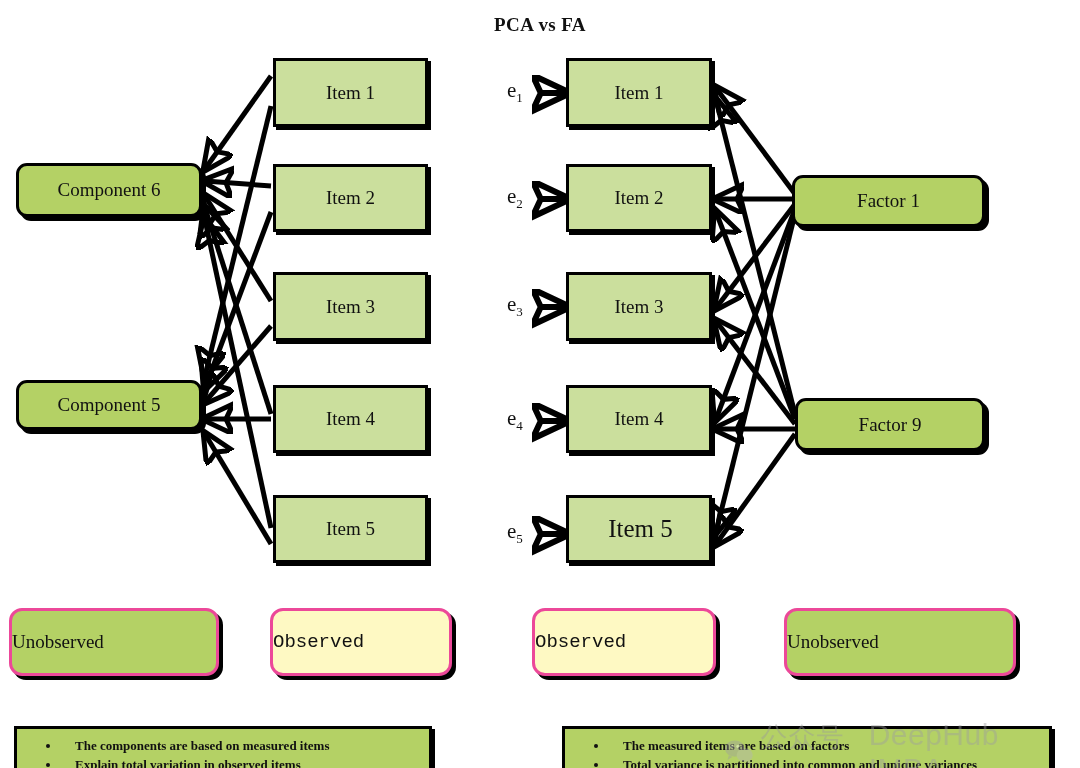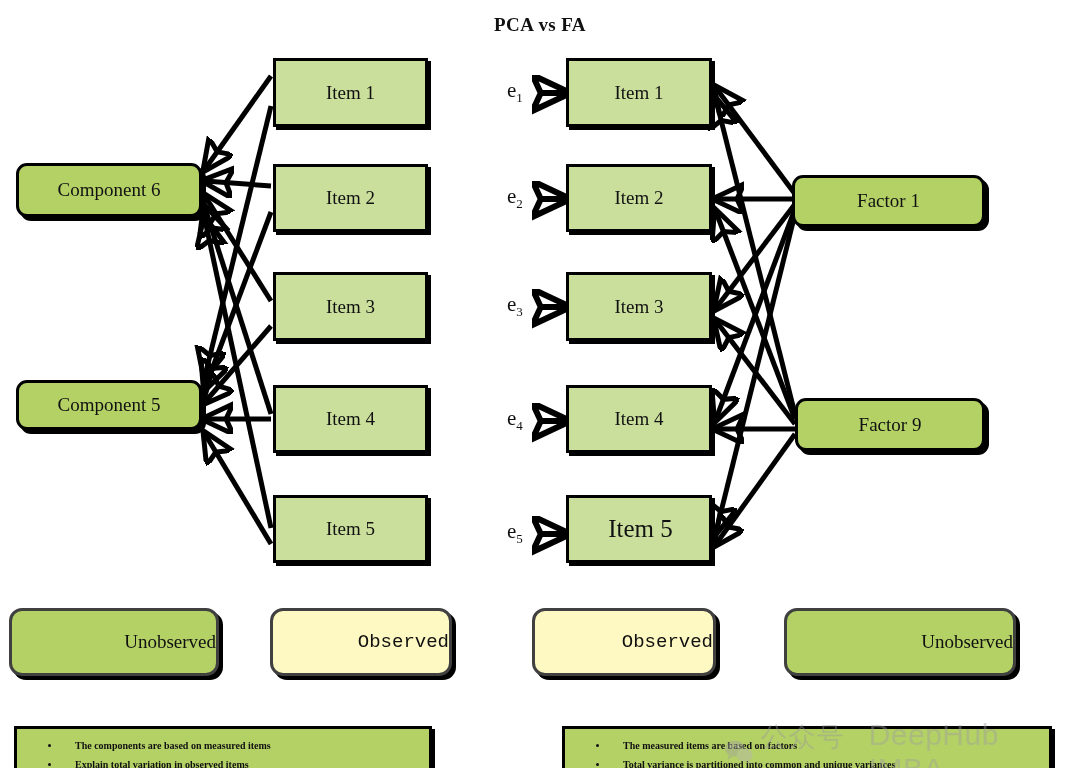--- a/index.html
+++ b/index.html
@@ -50,23 +50,23 @@
     font-size:21px;
     color:#111;
     white-space:nowrap;
   }
   .errlabel sub{font-size:13px;}
 
   
   .legend-box{
     position:absolute;
     box-sizing:border-box;
-    display:flex;align-items:center;justify-content:flex-end;
+    display:flex;align-items:center;justify-content:flex-start;
     font-size:19px;color:#111;
-    border:3px solid #404040;
+    border:3px solid #ec4899;
     border-radius:13px;
     box-shadow:4px 4px 0 0 #000;
   }
   .legend-dark{background:#b4d165;}
   .legend-light{background:#fef9c3;font-family:Liberation Mono, monospace;}
 
   
   .bullets{
     position:absolute;
     box-sizing:border-box;
@@ -76,21 +76,21 @@
     padding:7px 4px 7px 0;
   }
   .bullets ul{
     margin:0;
     padding:0 0 0 44px;
     list-style:disc;
   }
   .bullets li{
     font-family:"Liberation Serif","DejaVu Serif",serif;
     font-weight:bold;
-    font-size:10px;
+    font-size:13px;
     line-height:19px;
     color:#111;
     padding-left:14px;
   }
 
   
   .watermark{
     position:absolute;
     left:724px;top:702px;
     display:flex;align-items:center;gap:7px;

